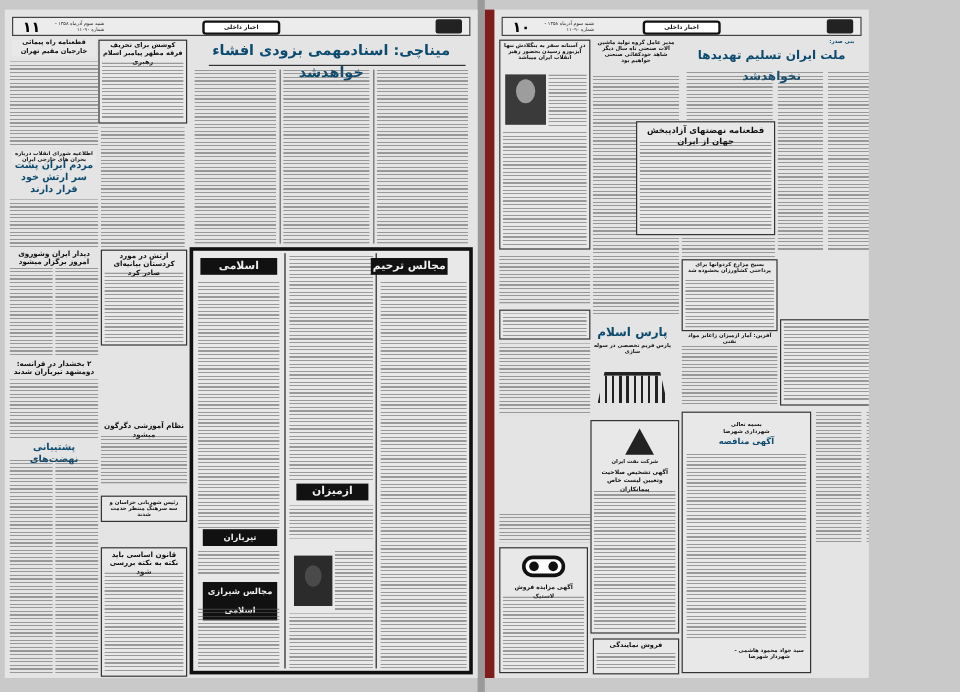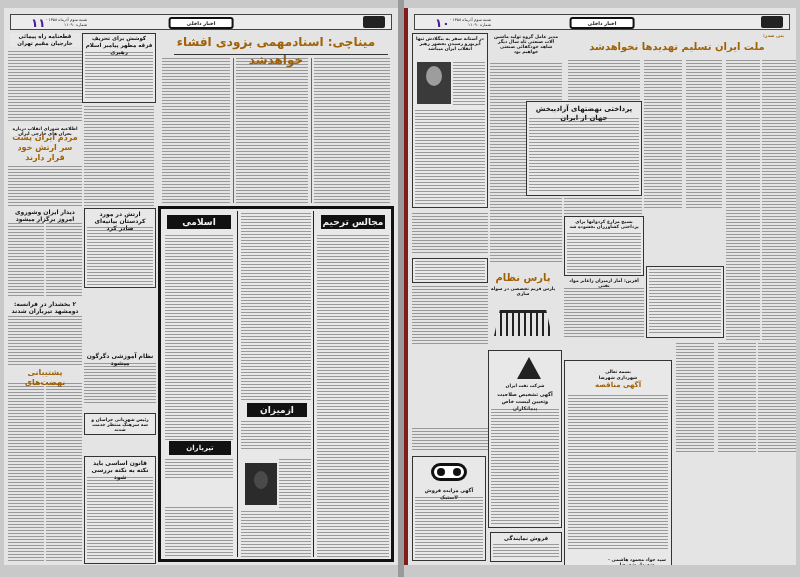--- a/index.html
+++ b/index.html
@@ -9,38 +9,38 @@
     font-family: "DejaVu Sans", sans-serif;
     position: relative;
   }
   .spread { position: absolute; inset: 0; background: #c9c9c9; }
   .page {
     position: absolute; top: 8px; bottom: 12px;
     background: #e4e4e4;
     overflow: hidden;
   }
   .page-left { left: 4px; width: 394px; }
-  .page-right { left: 404px; width: 392px; border-left: 4px solid #7f1d1d; }
+  .page-right { left: 404px; width: 320px; border-left: 8px solid #7f1d1d; }
   .gutter { position: absolute; left: 398px; top: 0; bottom: 0; width: 6px; background: #9a9a9a; }
 
   .masthead {
     position: absolute; top: 6px; left: 6px; right: 6px; height: 16px;
     border: 1px solid #444; background: #ececec;
   }
-  .mh-num { position: absolute; left: 8px; top: 0; font-size: 12px; font-weight: bold; color: #4c1d95; line-height: 16px; margin-left: 12px; }
+  .mh-num { position: absolute; left: 8px; top: 0; font-size: 12px; font-weight: bold; color: #000000; line-height: 16px; }
   .mh-date { position: absolute; left: 26px; top: 2px; font-size: 4px; line-height: 5px; color: #222; direction: rtl; width: 50px; text-align: right; }
   .mh-section {
     position: absolute; left: 50%; top: 2px; transform: translateX(-50%);
     border: 2px solid #111; border-radius: 3px; background: #fff;
     font-size: 5px; padding: 1px 16px; color: #111; direction: rtl; line-height: 6px; font-weight: bold;
   }
   .mh-logo { position: absolute; right: 6px; top: 1px; width: 22px; height: 12px; background: #222; border-radius: 2px; }
 
   .headline {
-    position: absolute; direction: rtl; text-align: center; color: #a16207;
+    position: absolute; direction: rtl; text-align: center; color: #0c4a6e;
     font-weight: bold; font-family: "DejaVu Sans", sans-serif;
   }
   .rule { position: absolute; height: 1px; background: #333; }
   .vrule { position: absolute; width: 1px; background: #666; }
 
   .col { position: absolute; overflow: hidden; }
   .textlines {
     position: absolute; inset: 0;
     background: repeating-linear-gradient(to bottom, #5a5a5a 0px, #5a5a5a 1px, transparent 1px, transparent 3px);
     opacity: .55;
@@ -160,20 +160,21 @@
       <div class="vrule" style="left:152px; top:2px; bottom:2px; background:#222;"></div>
 
       <div class="blk-banner" style="left:6px; width:64px; top:6px;">اسلامی</div>
       <div class="col" style="left:4px; width:68px; top:26px; height:205px;">
           <div class="textlines"></div>
         </div>
       <div class="blk-banner" style="left:8px; width:62px; top:232px; font-size:7px;">تیرباران</div>
       <div class="col" style="left:4px; width:68px; top:250px; height:20px;">
           <div class="textlines"></div>
         </div>
+      <div class="blk-banner" style="left:8px; width:62px; top:276px; font-size:7px; line-height:16px;">مجالس شیرازی اسلامی</div>
       <div class="col" style="left:4px; width:68px; top:298px; height:50px;">
           <div class="textlines"></div>
         </div>
 
       <div class="col" style="left:80px; width:70px; top:4px; height:188px;">
           <div class="textlines"></div>
         </div>
       <div class="blk-banner" style="left:86px; width:60px; top:194px;">ازمیزان</div>
       <div class="col" style="left:80px; width:70px; top:212px; height:28px;">
           <div class="textlines"></div>
@@ -181,21 +182,21 @@
       <div class="photo" style="left:84px; top:254px; width:32px; height:42px;">
         <div class="photo-face" style="left:9px; top:8px; width:14px; height:18px; background:#4a4a4a;"></div>
       </div>
       <div class="col" style="left:118px; width:32px; top:250px; height:50px;">
           <div class="textlines"></div>
         </div>
       <div class="col" style="left:80px; width:70px; top:302px; height:46px;">
           <div class="textlines"></div>
         </div>
 
-      <div class="blk-banner" style="left:160px; width:64px; top:6px;">مجالس ترحیم</div>
+      <div class="blk-banner" style="left:148px; width:64px; top:6px;">مجالس ترحیم</div>
       <div class="col" style="left:156px; width:72px; top:26px; height:322px;">
           <div class="textlines"></div>
         </div>
     </div>
   </div>
 
   <div class="page page-right">
     <div class="masthead">
       <span class="mh-num">۱۰</span>
       <span class="mh-date">شنبه سوم آذرماه ۱۳۵۸ - شماره ۱۱۰۹۰</span>
@@ -236,21 +237,21 @@
         <div class="textlines"></div>
       </div>
     <div class="col" style="left:318px; width:34px; top:52px; height:280px;">
         <div class="textlines"></div>
       </div>
     <div class="col" style="left:354px; width:34px; top:52px; height:280px;">
         <div class="textlines"></div>
       </div>
 
     <div class="box" style="left:118px; top:93px; width:116px; height:95px;">
-      <div class="subhead" style="top:3px; font-size:7px; line-height:9px;">پرداختی نهضتهای آزادیبخش جهان از ایران</div>
+      <div class="subhead" style="top:3px; font-size:7px; line-height:9px;">قطعنامه نهضتهای آزادیبخش جهان از ایران</div>
       <div class="col" style="left:2px; right:2px; top:16px; bottom:2px;">
           <div class="textlines"></div>
         </div>
     </div>
     <div class="col" style="left:156px; width:78px; top:190px; height:30px;">
         <div class="textlines"></div>
       </div>
 
     <div class="box" style="left:156px; top:208px; width:80px; height:60px;">
       <div class="subhead small" style="top:2px;">بسیج مزارع کردوانها برای پرداختی کشاورزان بخشوده شد</div>
@@ -263,21 +264,21 @@
         <div class="textlines"></div>
       </div>
 
     <div class="box" style="left:238px; top:258px; width:78px; height:72px;">
       <div class="col" style="left:2px; right:2px; top:2px; bottom:2px;">
           <div class="textlines"></div>
         </div>
     </div>
 
     <div class="box" style="left:76px; top:262px; width:78px; height:70px; border:none; background:#e4e4e4;">
-      <div class="headline" style="left:0; right:0; top:2px; font-size:10px; line-height:12px;">پارس نظام</div>
+      <div class="headline" style="left:0; right:0; top:2px; font-size:10px; line-height:12px;">پارس اسلام</div>
       <div class="subhead small" style="top:16px; background:transparent;">پارس فریم تخصصی در سوله سازی</div>
       <div style="position:absolute; left:10px; right:10px; top:40px; height:26px;
                   background: repeating-linear-gradient(90deg, #222 0 2px, transparent 2px 6px);
                   border-top: 3px solid #222; clip-path: polygon(10% 0, 90% 0, 100% 100%, 0 100%);"></div>
     </div>
 
     <div class="box" style="left:80px; top:342px; width:74px; height:178px;">
       <div style="position:absolute; left:28px; top:6px; width:0; height:0;
                   border-left:12px solid transparent; border-right:12px solid transparent; border-bottom:22px solid #222;"></div>
       <div class="subhead small" style="top:32px;">شرکت نفت ایران</div>
@@ -313,21 +314,21 @@
         <div class="textlines"></div>
       </div>
 
     <div class="box" style="left:82px; top:524px; width:72px; height:30px;">
       <div class="subhead" style="top:2px; font-size:5.5px;">فروش نمایندگی</div>
       <div class="col" style="left:2px; right:2px; top:11px; bottom:2px;">
           <div class="textlines"></div>
         </div>
     </div>
 
-    <div class="box" style="left:156px; top:335px; width:108px; height:218px;margin-top:17px;">
+    <div class="box" style="left:156px; top:335px; width:108px; height:218px;">
       <div class="subhead small" style="top:8px;">بسمه تعالی</div>
       <div class="subhead small" style="top:14px;">شهرداری شهرضا</div>
       <div class="headline" style="left:0; right:0; top:20px; font-size:7px; line-height:9px;">آگهی مناقصه</div>
       <div class="col" style="left:3px; right:3px; top:34px; bottom:26px;">
           <div class="textlines"></div>
         </div>
       <div class="subhead small" style="top:196px; left:40px;">سید جواد محمود هاشمی - شهردار شهرضا</div>
     </div>
 
     <div class="col" style="left:268px; width:38px; top:335px; height:110px;">

